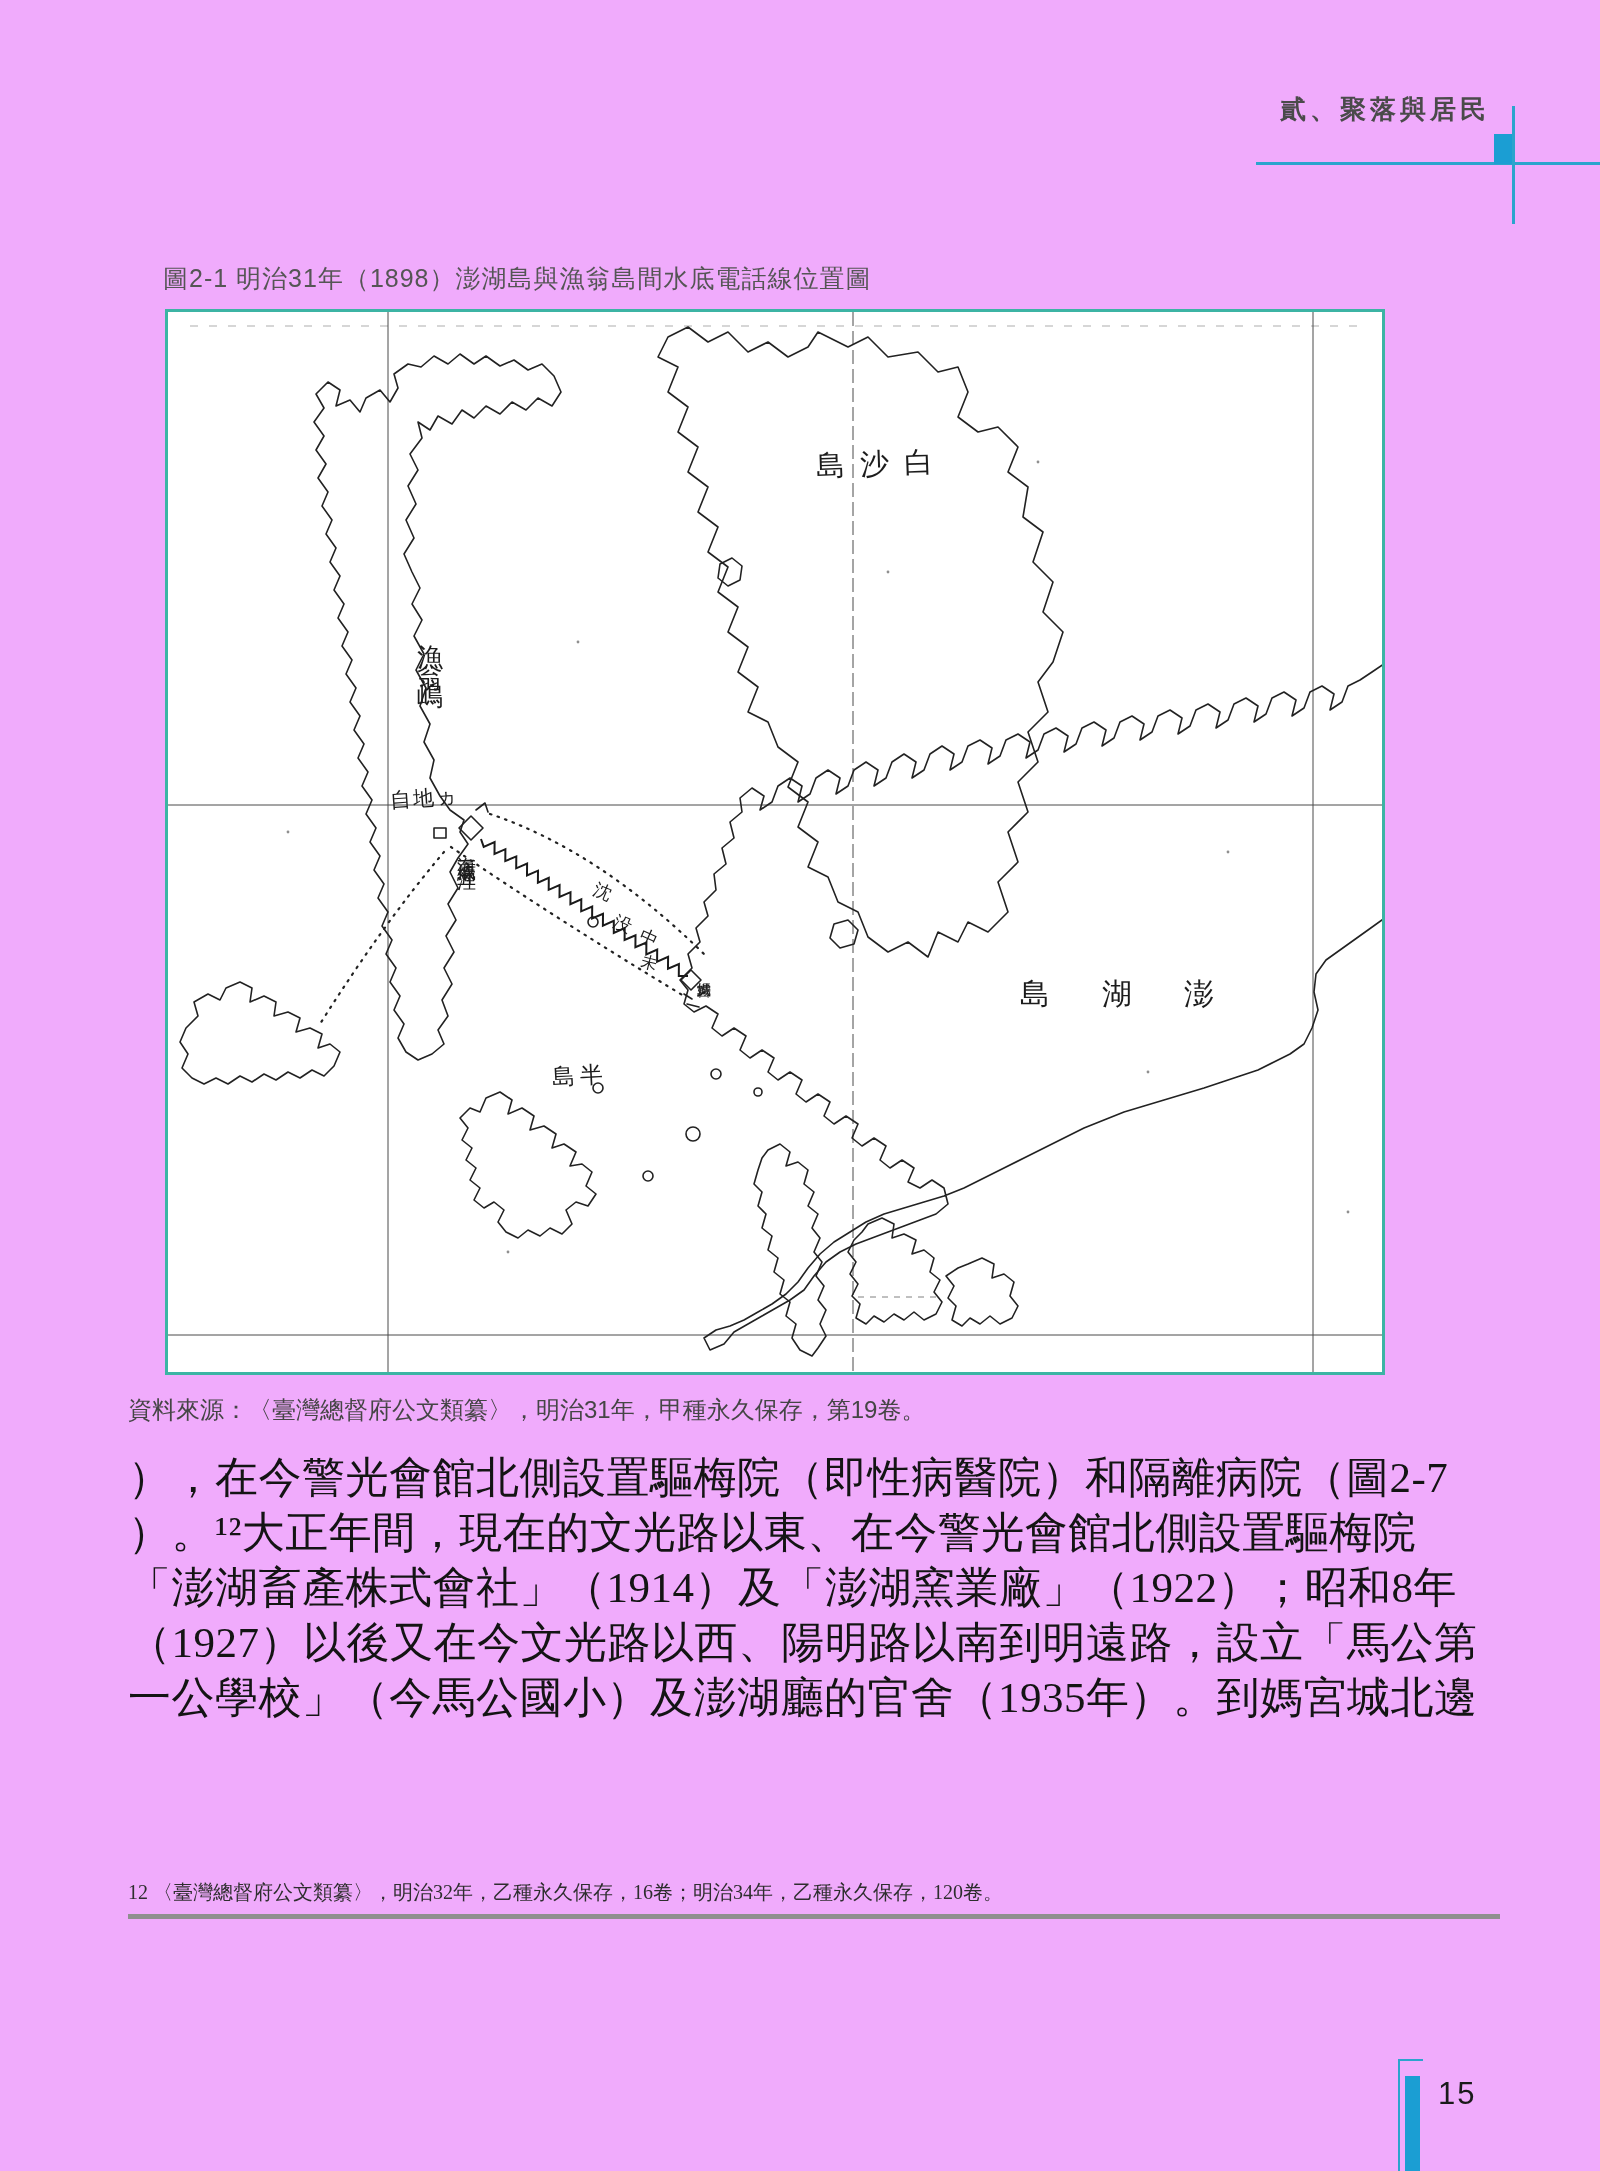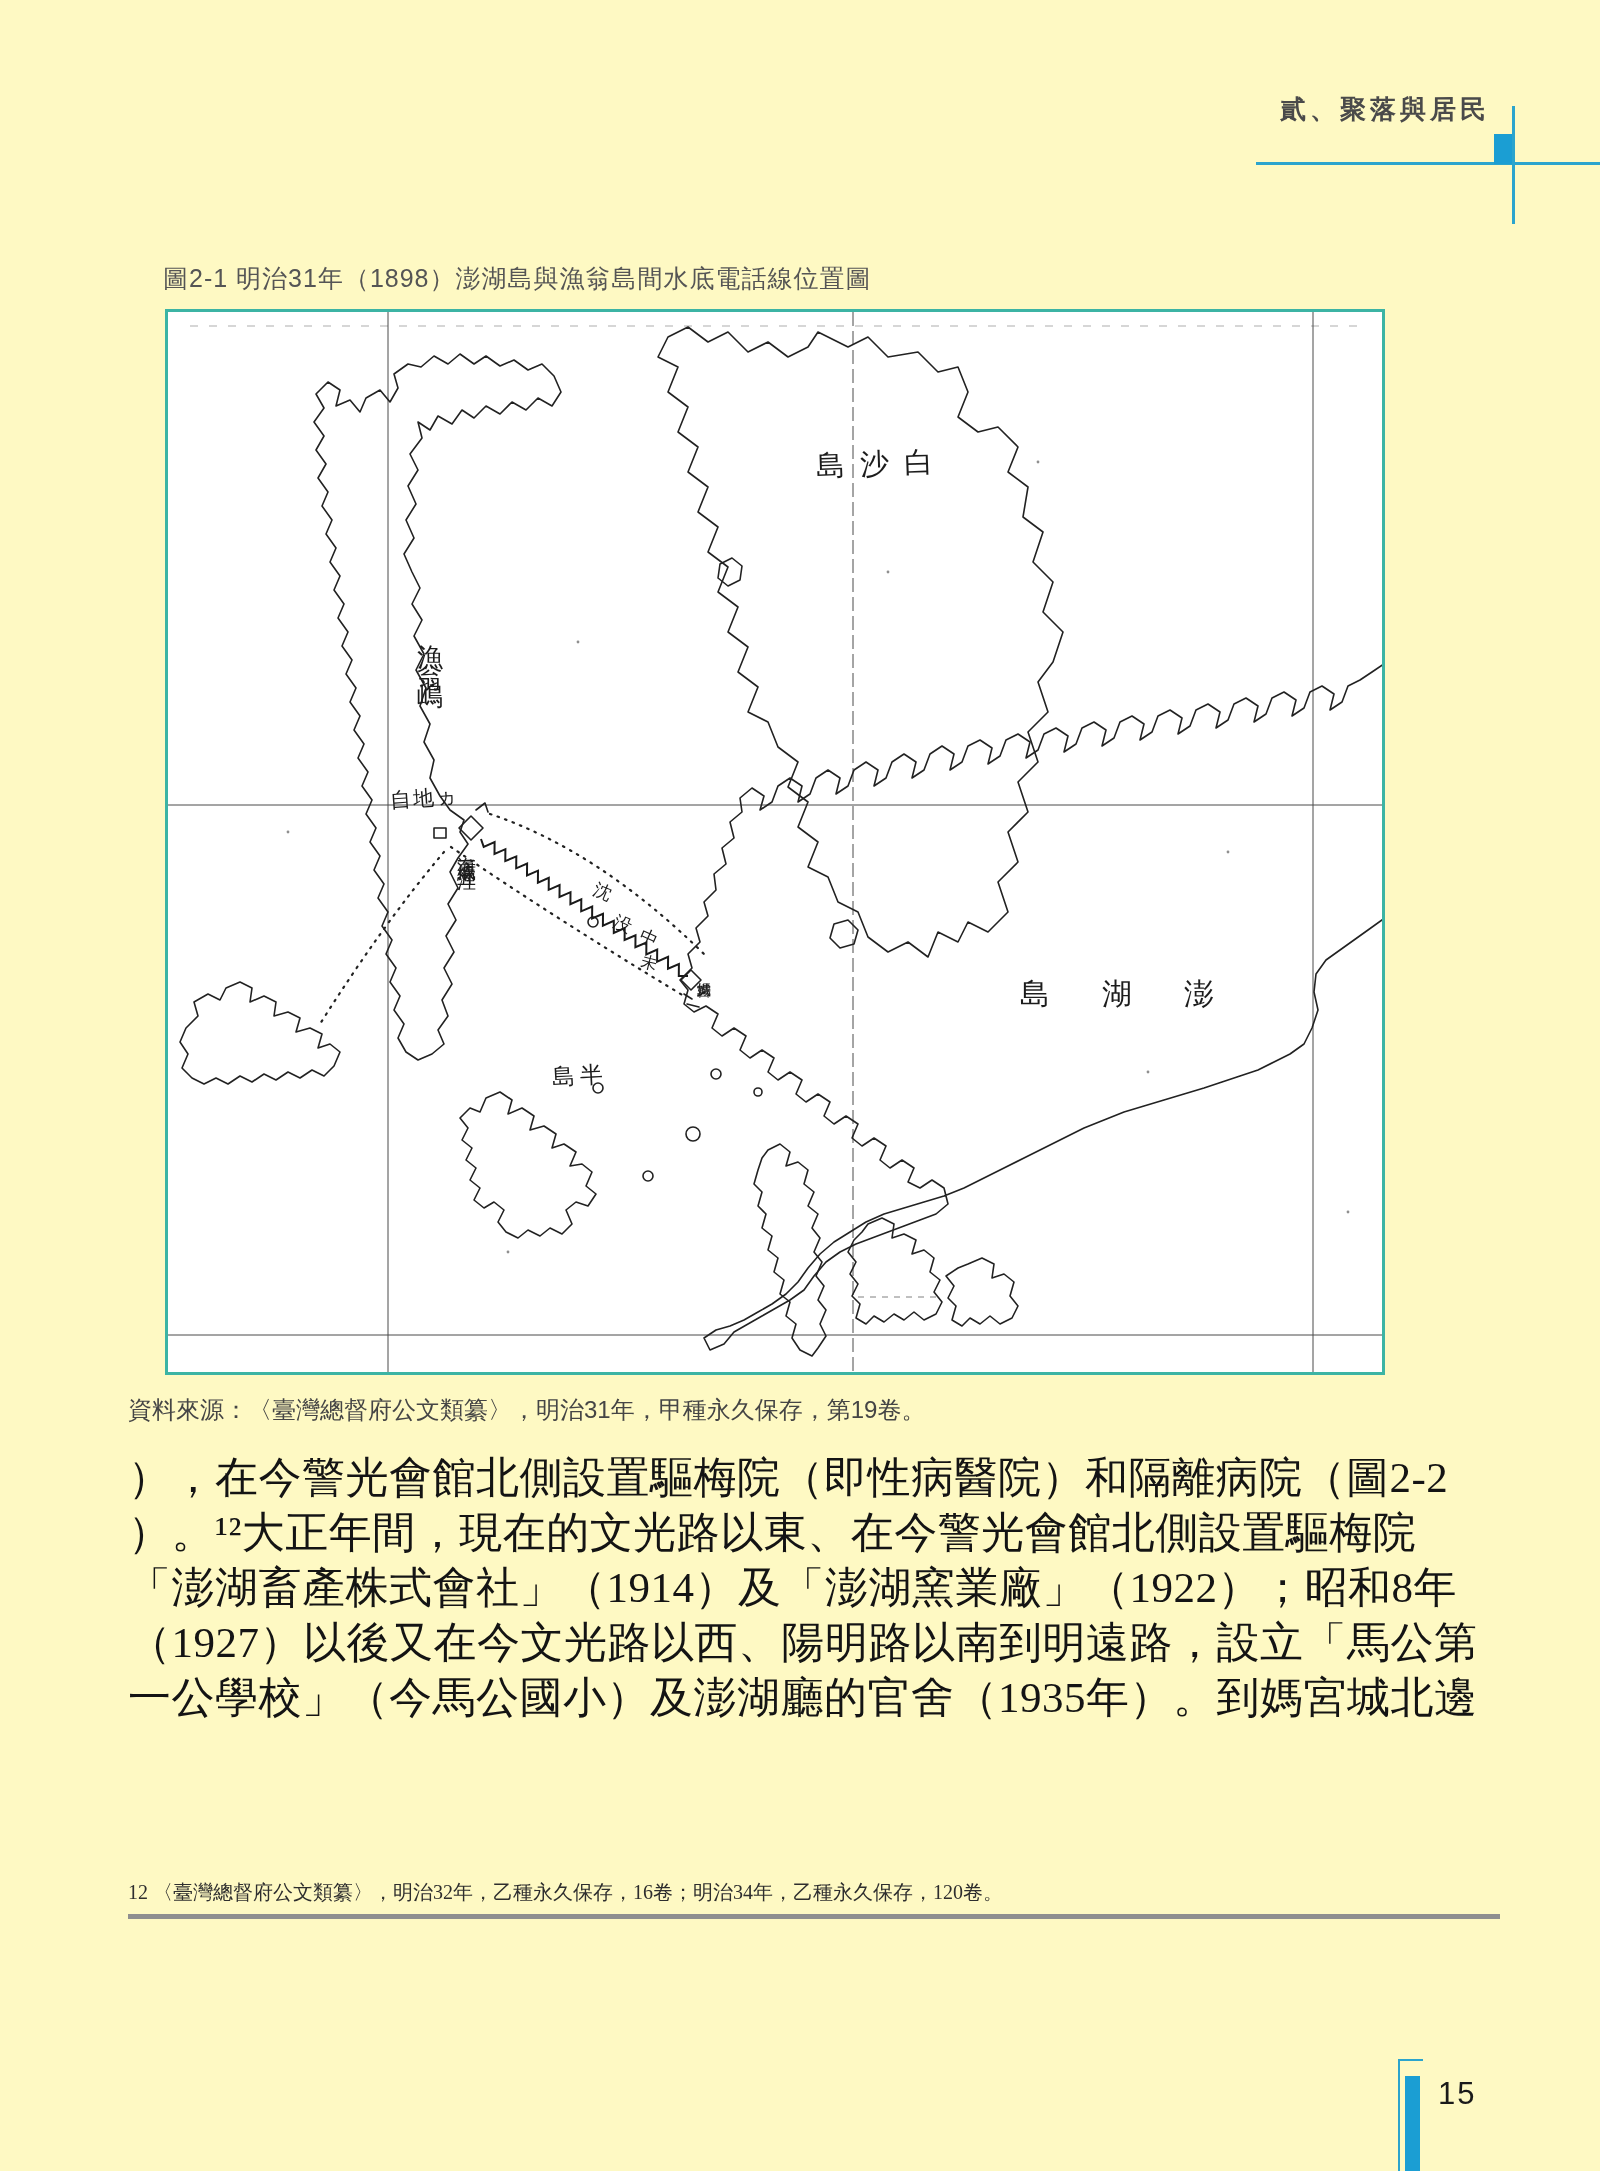--- a/index.html
+++ b/index.html
@@ -1,16 +1,16 @@
 <!DOCTYPE html>
 <html><head>
 <meta charset="utf-8">
 <style>
   html,body{margin:0;padding:0;background:#fff;}
-  .page{position:relative;width:1600px;height:2171px;background:#fef9c3;overflow:hidden;
+  .page{position:relative;width:1600px;height:2171px;background:#f0abfc;overflow:hidden;
         font-family:"Liberation Serif","DejaVu Serif",serif;}
   
   .sec-title{position:absolute;top:92px;right:110px;font-size:26px;font-weight:700;
              color:#4a4a4a;letter-spacing:4px;}
   .hd-hline{position:absolute;top:162px;left:1256px;right:0;height:3px;background:#2ba4cd;}
   .hd-square{position:absolute;top:134px;left:1494px;width:18px;height:30px;background:#1b9ed3;}
   .hd-vline{position:absolute;top:106px;left:1512px;width:3px;height:118px;background:#2ba4cd;}
   
   .fig-caption{position:absolute;top:262px;left:163px;font-size:25px;color:#555;
                font-family:"Liberation Sans","DejaVu Sans",sans-serif;letter-spacing:1px;}
@@ -126,21 +126,21 @@
           <circle cx="120" cy="520" r="1.4"></circle>
         <circle cx="720" cy="260" r="1.4"></circle>
           <circle cx="1180" cy="900" r="1.4"></circle>
       </g>
     </svg>
   </div>
 
   <div class="fig-source">資料來源：〈臺灣總督府公文類纂〉，明治31年，甲種永久保存，第19卷。</div>
 
   <div class="body-text">
-    <div>），在今警光會館北側設置驅梅院（即性病醫院）和隔離病院（圖2-2</div>
+    <div>），在今警光會館北側設置驅梅院（即性病醫院）和隔離病院（圖2-7</div>
     <div>）。¹²大正年間，現在的文光路以東、在今警光會館北側設置驅梅院</div>
     <div>「澎湖畜產株式會社」（1914）及「澎湖窯業廠」（1922）；昭和8年</div>
     <div>（1927）以後又在今文光路以西、陽明路以南到明遠路，設立「馬公第</div>
     <div>一公學校」（今馬公國小）及澎湖廳的官舍（1935年）。到媽宮城北邊</div>
   </div>
 
   <div class="fn-rule"></div>
   <div class="fn-text">12 〈臺灣總督府公文類纂〉，明治32年，乙種永久保存，16卷；明治34年，乙種永久保存，120卷。</div>
 
   <div class="pg-num">15</div>

